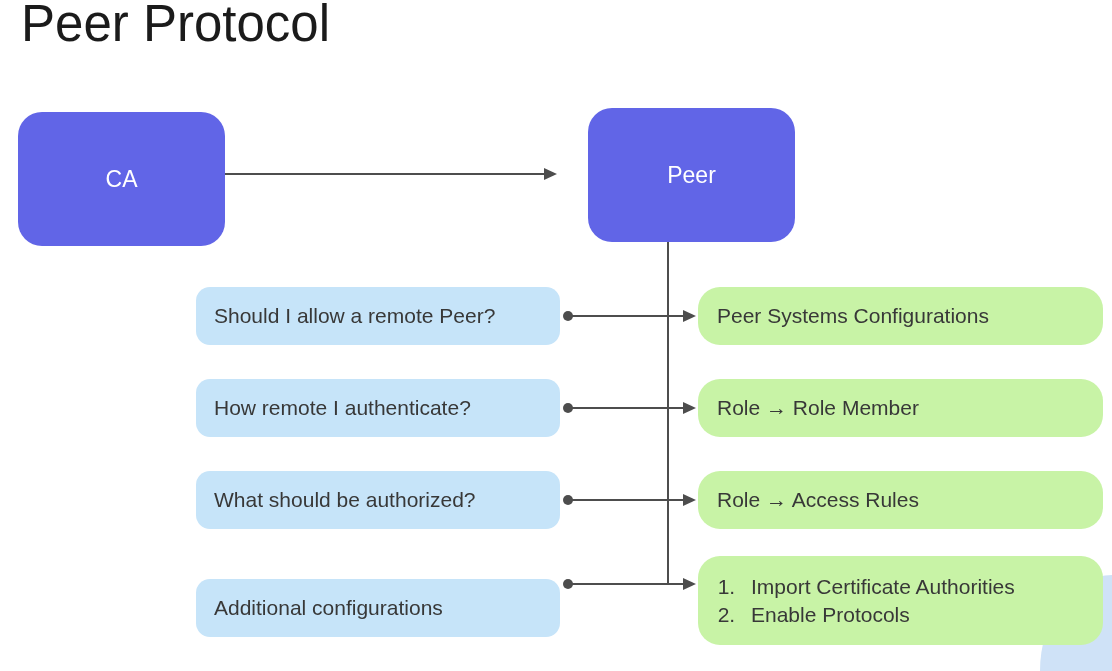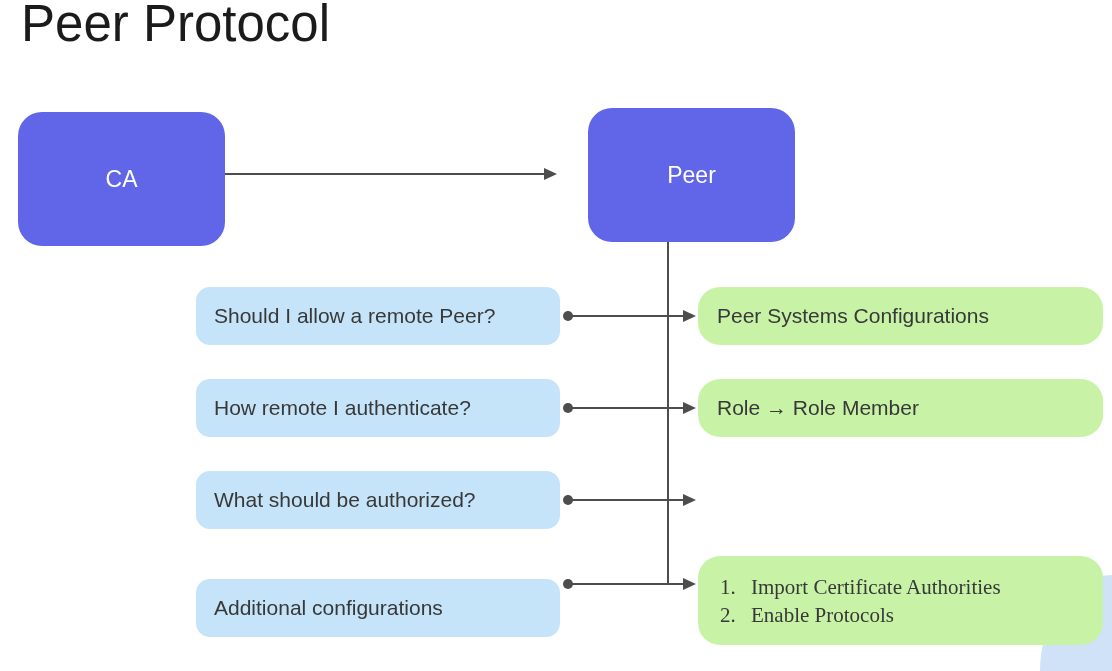--- a/index.html
+++ b/index.html
@@ -24,21 +24,21 @@
     background:#c6e4f9;color:#383838;font-size:21px;
     display:flex;align-items:center;padding-left:18px;box-sizing:border-box;
   }
   .abox{
     position:absolute;left:698px;width:405px;height:58px;border-radius:22px;
     background:#c8f3a6;color:#383838;font-size:21px;
     display:flex;align-items:center;padding-left:19px;box-sizing:border-box;
   }
   .abox.tall{height:89px;padding-left:0;}
   .abox ol{margin:0;padding-left:43px;line-height:28px;}
-  .abox ol li{padding-left:10px;font-family:Liberation Serif, serif;}
+  .abox ol li{padding-left:10px;}
   .q1,.a1{top:287px;}
   .q2,.a2{top:379px;}
   .q3,.a3{top:471px;}
   .q4{top:555px;margin-top:24px;}
   .a4{top:556px;}
   svg.connectors{position:absolute;left:0;top:0;pointer-events:none;}
   svg.corner{position:absolute;right:0;bottom:0;}
 </style>
 </head>
 <body>
@@ -106,20 +106,23 @@
   <div class="qbox q4">
     <span>Additional configurations</span>
   </div>
 
   <div class="abox a1">
     <span>Peer Systems Configurations</span>
   </div>
   <div class="abox a2">
     <span>Role → Role Member</span>
   </div>
+  <div class="abox a3">
+    <span>Role → Access Rules</span>
+  </div>
   <div class="abox a4 tall">
     <ol>
       <li>Import Certificate Authorities</li>
       <li>Enable Protocols</li>
     </ol>
   </div>
 
 </div>
 
 </body></html>

